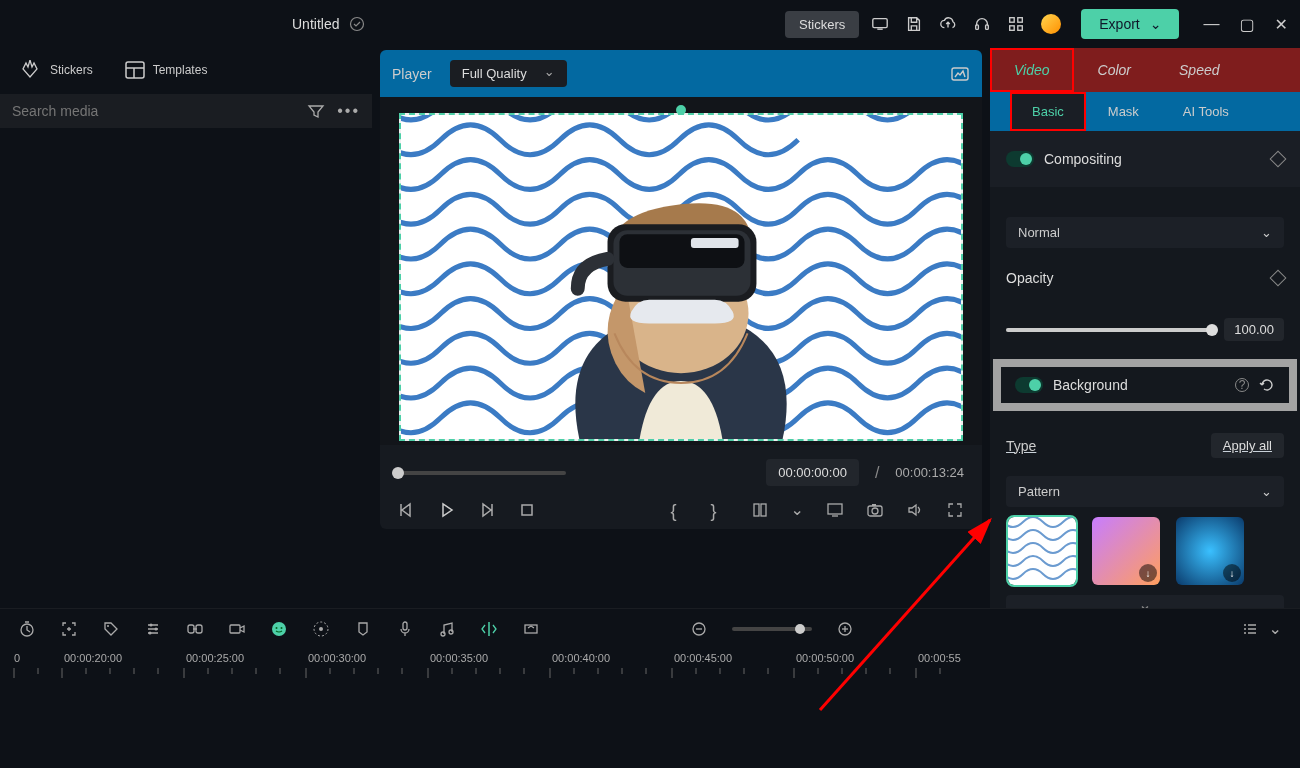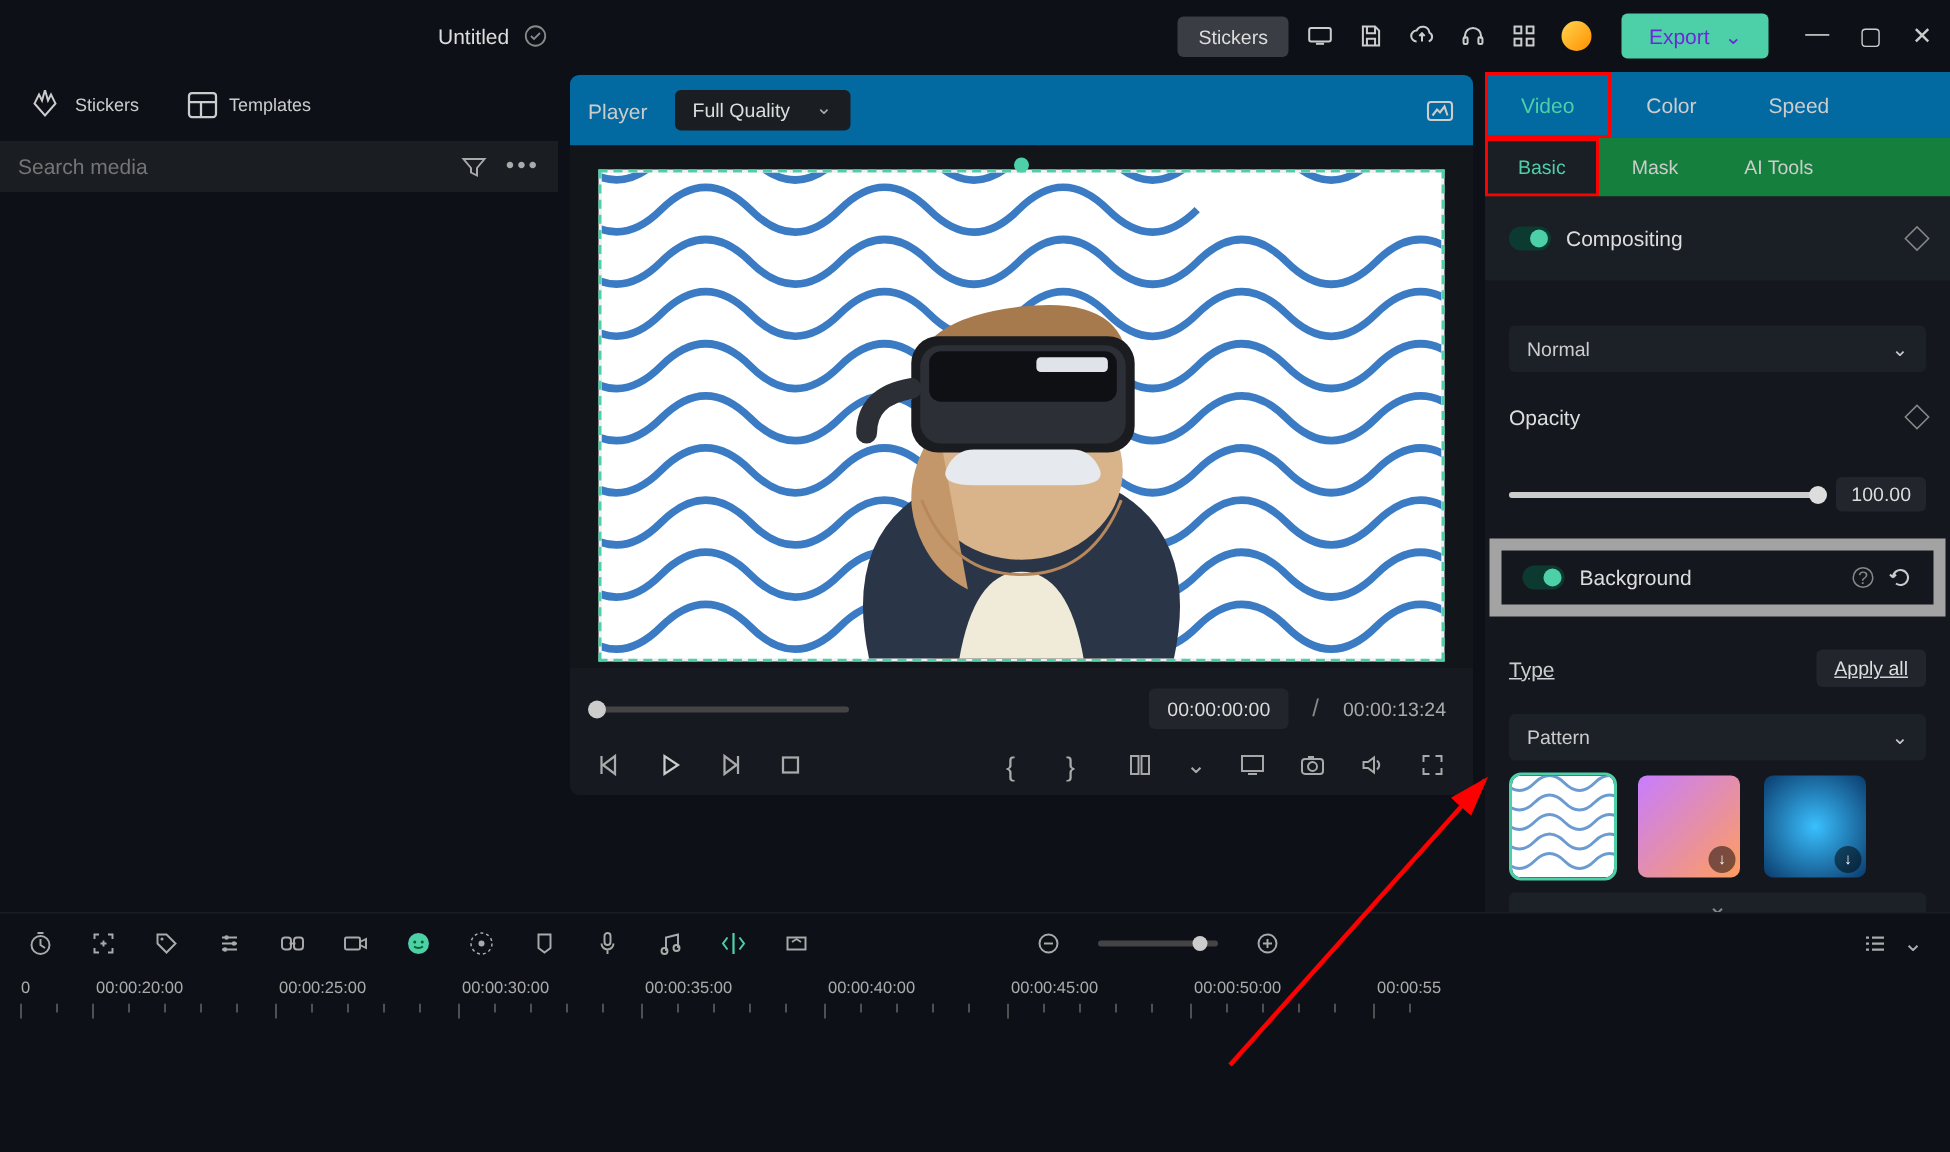--- a/index.html
+++ b/index.html
@@ -5,21 +5,21 @@
 * { margin: 0; padding: 0; box-sizing: border-box; font-family: -apple-system, BlinkMacSystemFont, "Segoe UI", sans-serif; }
 body { background: #0d1117; color: #c9d1d9; width: 1300px; height: 768px; overflow: hidden; display: flex; flex-direction: column; }
 .titlebar { height: 48px; display: flex; align-items: center; padding: 0 12px; background: #0d1117; }
 .titlebar-title { margin-left: 280px; font-size: 14px; color: #ddd; }
 .titlebar-check { margin-left: 10px; color: #888; }
 .titlebar-spacer { flex: 1; }
 .feedback-btn { background: #3a3e44; color: #ddd; padding: 6px 14px; border-radius: 4px; font-size: 13px; border: none; cursor: pointer; margin-right: 12px; }
 .titlebar-icons { display: flex; gap: 16px; align-items: center; }
 .titlebar-icon { width: 18px; height: 18px; cursor: pointer; color: #ccc; }
 .profile-circle { width: 20px; height: 20px; border-radius: 50%; background: linear-gradient(135deg, #ffd54f, #ff8f00); cursor: pointer; }
-.export-btn { background: #4dd0a8; color: #6d28d9; padding: 7px 18px; border-radius: 4px; font-size: 14px; font-weight: 500; border: none; cursor: pointer; margin-left: 20px; display: flex; align-items: center; gap: 10px; }
+.export-btn { background: #4dd0a8; color: #0f172a; padding: 7px 18px; border-radius: 4px; font-size: 14px; font-weight: 500; border: none; cursor: pointer; margin-left: 20px; display: flex; align-items: center; gap: 10px; }
 .window-controls { display: flex; gap: 20px; margin-left: 24px; }
 .window-ctrl { font-size: 16px; cursor: pointer; color: #ccc; }
 .main { display: flex; flex: 1; overflow: hidden; }
 .left-panel { width: 372px; background: #0d1117; display: flex; flex-direction: column; }
 .left-tabs { display: flex; gap: 30px; padding: 12px 20px; }
 .left-tab { display: flex; flex-direction: row; align-items: center; gap: 6px; cursor: pointer; justify-content: space-between; }
 .left-tab-icon { width: 24px; height: 20px; color: #ccc; }
 .left-tab-label { font-size: 12px; color: #ccc; }
 .search-row { display: flex; align-items: center; padding: 8px 12px; background: #1a1d22; margin: 2px 0; }
 .search-input { flex: 1; background: transparent; border: none; color: #888; font-size: 14px; outline: none; }
@@ -40,25 +40,25 @@
 .seek-row { display: flex; align-items: center; gap: 16px; }
 .seek-track { flex: 1; height: 4px; background: #444; border-radius: 2px; position: relative; max-width: 320px; }
 .seek-thumb { position: absolute; left: 0; top: 50%; transform: translate(-50%,-50%); width: 12px; height: 12px; background: #ccc; border-radius: 50%; }
 .time-box { background: #22262c; padding: 6px 12px; border-radius: 4px; font-size: 13px; color: #ddd; }
 .time-sep { color: #888; }
 .time-total { font-size: 13px; color: #aaa; }
 .controls-row { display: flex; align-items: center; gap: 22px; margin-top: 14px; color: #aaa; }
 .ctrl-icon { width: 18px; height: 18px; cursor: pointer; }
 .ctrl-spacer { flex: 1; }
 .right-panel { width: 310px; background: #14181e; display: flex; flex-direction: column; overflow-y: auto; }
-.right-tabs { display: flex; background: #0369a1; }
+.right-tabs { display: flex; background: #7f1d1d; font-style: italic; }
 .right-tab { padding: 14px 24px; font-size: 14px; cursor: pointer; color: #ccc; }
 .right-tab.active { color: #4dd0a8; }
 .red-box { outline: 2px solid #ff0000; outline-offset: -2px; }
-.sub-tabs { display: flex; background: #15803d; }
+.sub-tabs { display: flex; background: #0369a1; padding-left: 20px; }
 .sub-tab { padding: 12px 22px; font-size: 13px; cursor: pointer; color: #ccc; }
 .sub-tab.active { color: #4dd0a8; background: #1a1e25; }
 .prop-section { padding: 12px 16px; }
 .prop-row { display: flex; align-items: center; gap: 10px; padding: 8px 0; }
 .toggle { width: 28px; height: 16px; border-radius: 8px; background: #2a2e35; position: relative; cursor: pointer; }
 .toggle.on { background: #0d3a30; }
 .toggle::after { content: ""; position: absolute; width: 12px; height: 12px; border-radius: 50%; background: #888; top: 2px; left: 2px; }
 .toggle.on::after { left: 14px; background: #4dd0a8; }
 .prop-label { font-size: 14px; color: #ddd; flex: 1; }
 .keyframe-diamond { width: 12px; height: 12px; border: 1px solid #888; transform: rotate(45deg); cursor: pointer; }

